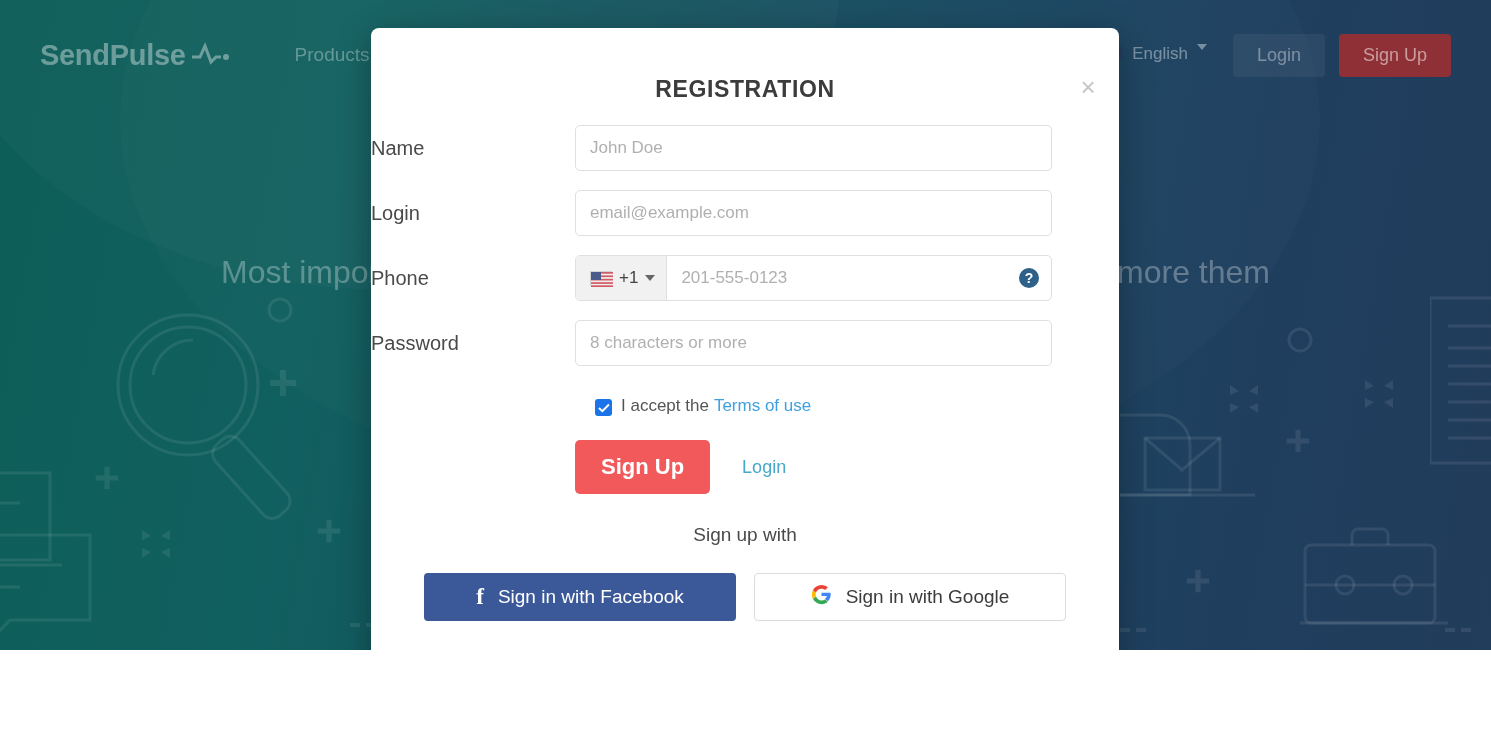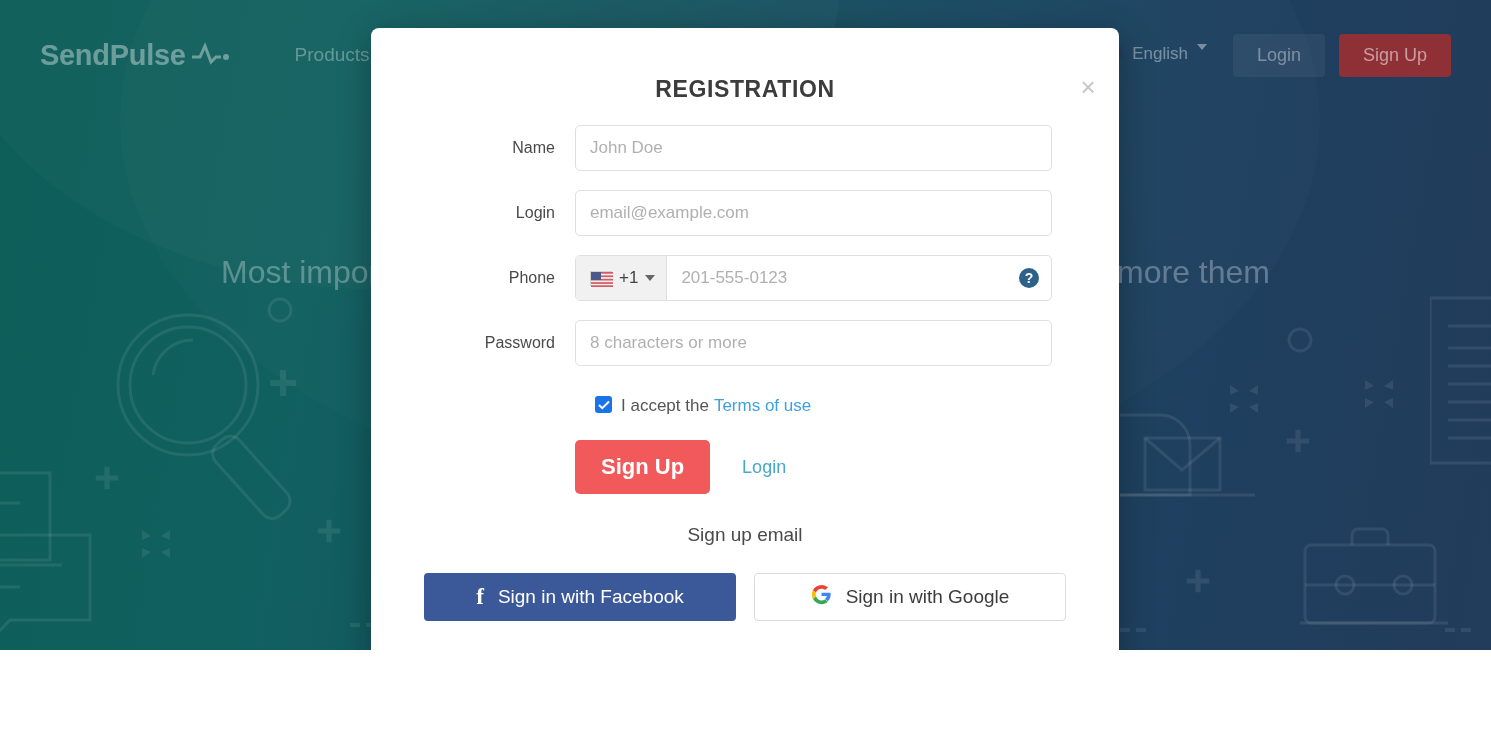--- a/index.html
+++ b/index.html
@@ -127,23 +127,22 @@
     padding-top: 48px;
   }
 
   #form { margin-top: 22px; }
   .form-row {
     display: flex; align-items: center;
     margin-bottom: 19px;
   }
   .form-label {
     width: 204px;
-    text-align: right;
     padding-right: 20px;
-    font-size: 16px;
+    font-size: 20px;
     color: #4a4a4a;
   }
   .form-control {
     width: 477px;
     height: 46px;
     border: 1px solid #dfdfdf;
     border-radius: 5px;
     padding: 0 14px;
     font-size: 17px;
     color: #444;
@@ -193,21 +192,21 @@
     width: 20px; height: 20px; border-radius: 50%;
     background: #2d6189;
     color: #fff; font-size: 14px; font-weight: bold;
     display: flex; align-items: center; justify-content: center;
     cursor: pointer;
     line-height: 1;
   }
 
   
   #terms-row {
-    display: flex; align-items: flex-start;
+    display: flex; align-items: flex-end;
     margin-left: 204px;
     margin-top: 30px;
     font-size: 17px; color: #555; padding-left: 20px;
   }
   #terms-check {
     width: 17px; height: 17px;
     background: #1a73e8;
     border-radius: 3px;
     margin-right: 9px;
     display: flex; align-items: center; justify-content: center;
@@ -502,21 +501,21 @@
         </div>
         <span>I accept the</span>
         <a id="terms-link">Terms of use</a>
       </div>
 
       <div id="actions">
         <button id="btn-signup">Sign Up</button>
         <a id="link-login">Login</a>
       </div>
 
-      <div id="signup-with">Sign up email</div>
+      <div id="signup-with">Sign up with</div>
 
       <div id="social-row">
         <button id="btn-facebook">
           <span class="fb-f">f</span>
           <span>Sign in with Facebook</span>
         </button>
         <button id="btn-google">
           <span>
             <svg width="21" height="21" viewBox="0 0 48 48">
               <path fill="#4285F4" d="M45 24c0-1.6-.1-2.7-.4-4H24v7.5h12c-.2 2-1.5 5-4.4 7l6.7 5.2C42.2 36 45 30.6 45 24z"></path>

